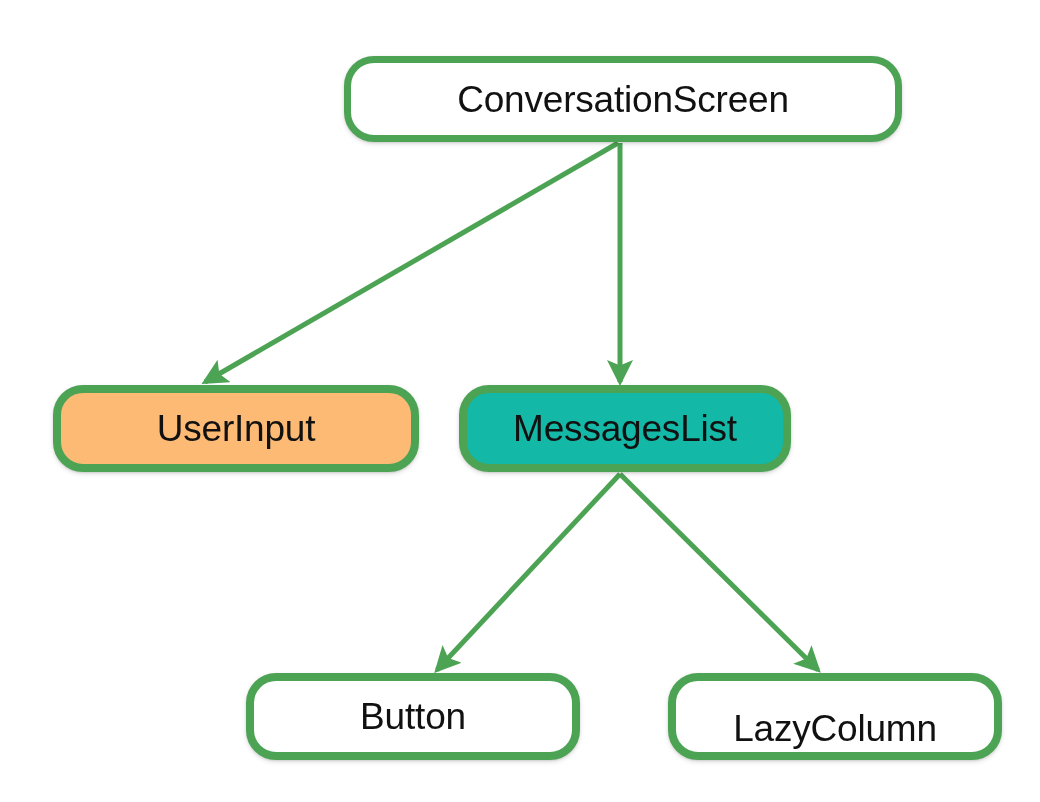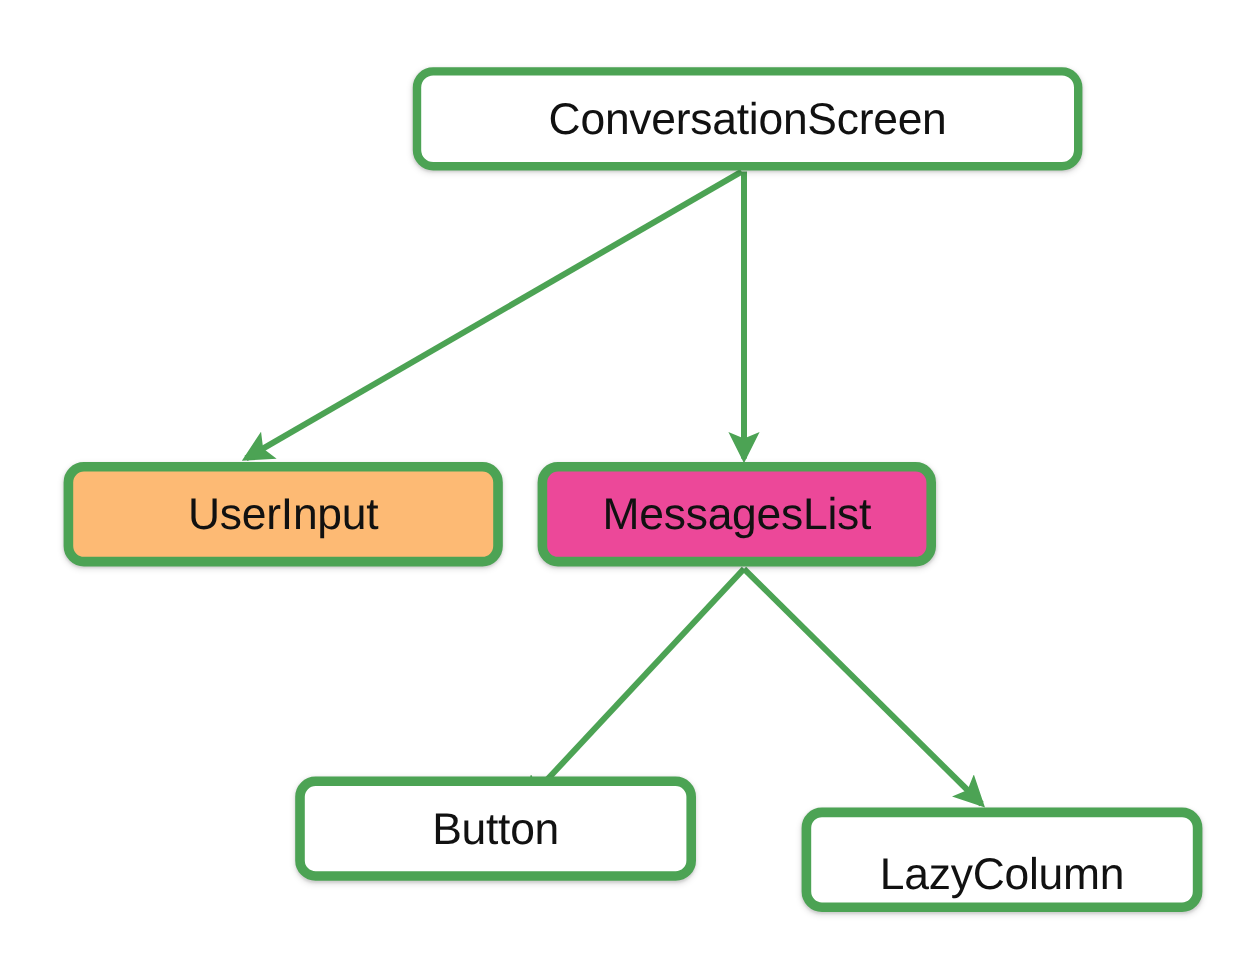--- a/index.html
+++ b/index.html
@@ -24,21 +24,21 @@
     width: 1040px;
     height: 802px;
     pointer-events: none;
   }
   .node {
     position: absolute;
     box-sizing: border-box;
     background: #ffffff;
     border-style: solid;
     border-color: #4ca354;
-    border-radius: 17px;
+    border-radius: 30px;
     display: flex;
     align-items: center;
     justify-content: center;
     box-shadow: 0 2px 5px rgba(0,0,0,0.13), 0 1px 2px rgba(0,0,0,0.10);
     z-index: 2;
   }
   .node-label {
     color: #111111;
     font-family: "Liberation Sans", sans-serif;
     font-size: 37px;
@@ -68,25 +68,25 @@
   </svg>
 
   <div class="node" style="left: 344px; top: 56px; width: 558px; height: 86px; border-width: 7px; border-color: rgb(76, 163, 84); background: rgb(255, 255, 255);">
     <span class="node-label" style="color: rgb(17, 17, 17);">ConversationScreen</span>
   </div>
 
   <div class="node" style="left: 53px; top: 385px; width: 366px; height: 87px; border-width: 8px; border-color: rgb(76, 163, 84); background: #fdba74;">
     <span class="node-label" style="color: rgb(17, 17, 17);">UserInput</span>
   </div>
 
-  <div class="node" style="left: 448px; top: 385px; width: 332px; height: 87px; border-width: 8px; border-color: rgb(76, 163, 84); background: #ec4899;">
+  <div class="node" style="left: 459px; top: 385px; width: 332px; height: 87px; border-width: 8px; border-color: rgb(76, 163, 84); background: #14b8a6;">
     <span class="node-label" style="color: rgb(17, 17, 17);">MessagesList</span>
   </div>
 
-  <div class="node" style="left: 246px; top: 647px; width: 334px; height: 87px; border-width: 8px; border-color: rgb(76, 163, 84); background: rgb(255, 255, 255);">
+  <div class="node" style="left: 246px; top: 673px; width: 334px; height: 87px; border-width: 8px; border-color: rgb(76, 163, 84); background: rgb(255, 255, 255);">
     <span class="node-label" style="color: rgb(17, 17, 17);">Button</span>
   </div>
 
   <div class="node" style="left: 668px; top: 673px; width: 334px; height: 87px; border-width: 8px; border-color: rgb(76, 163, 84); background: rgb(255, 255, 255);">
     <span class="node-label" style="color: rgb(17, 17, 17); margin-top: 24px;">LazyColumn</span>
   </div>
 
 </div>
 
 </body></html>

